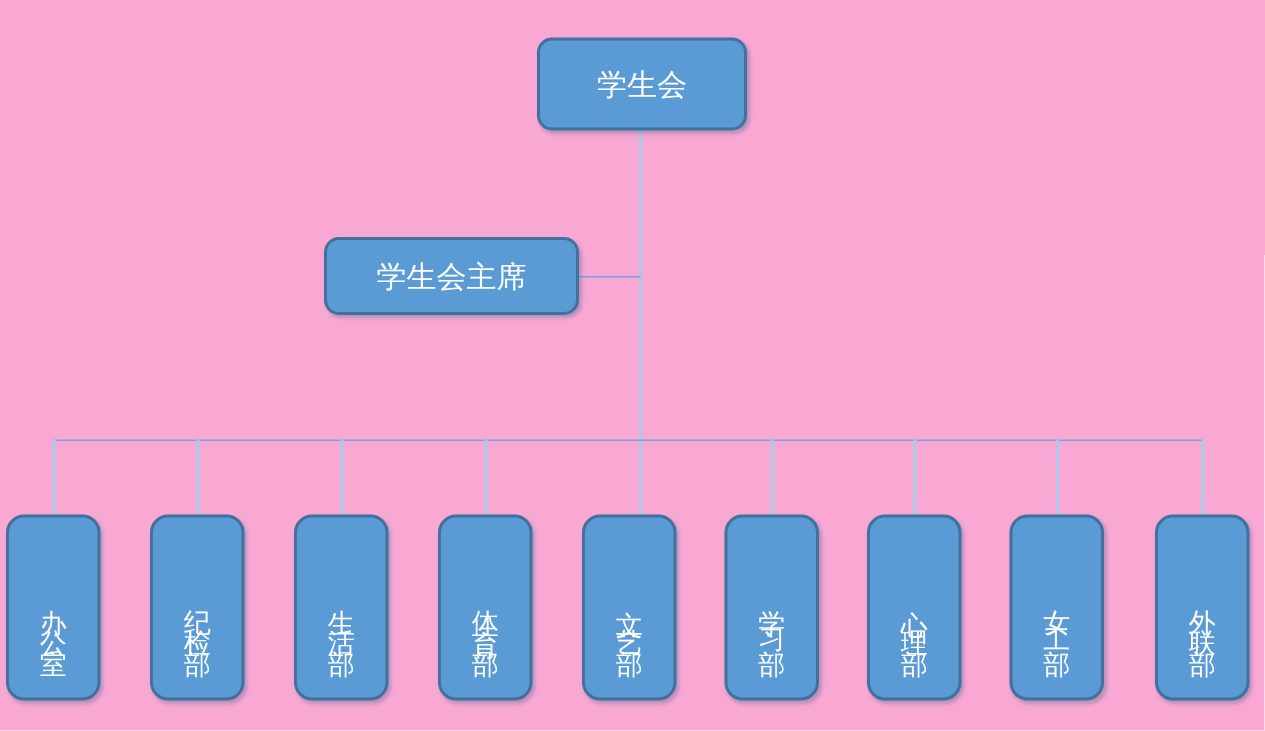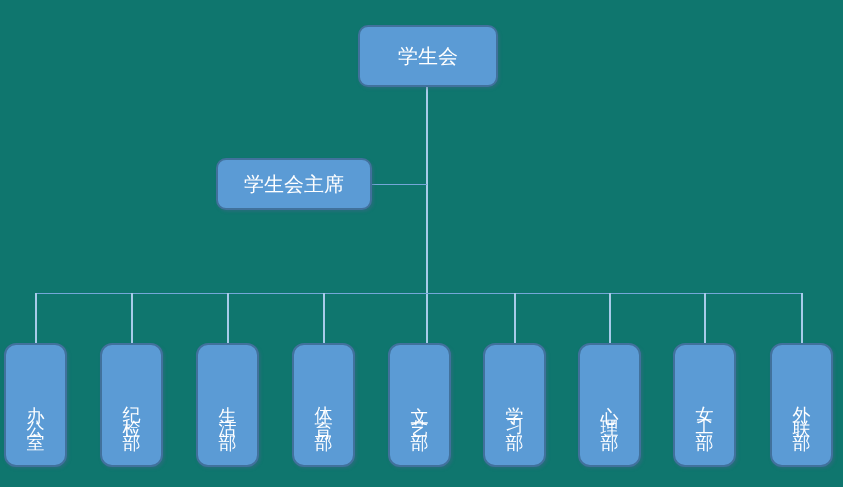--- a/index.html
+++ b/index.html
@@ -1,21 +1,21 @@
 <!DOCTYPE html>
 <html><head>
 <meta charset="utf-8">
 <style>
   html, body { margin: 0; padding: 0; background: #ffffff; }
   body { font-family: "Liberation Sans", sans-serif; }
   .canvas {
     position: relative;
     width: 843px;
     height: 487px;
-    background: #0f766e;
+    background: #f9a8d4;
     overflow: hidden;
   }
   
   .line { position: absolute; }
   .line.h { height: 1px; background: #74a7d8; }
   .line.v { width: 2px; background: #a8cbea; }
 
   
   .node {
     position: absolute;
@@ -24,21 +24,21 @@
     border: 2px solid #41719c;
     border-radius: 10px;
     display: flex;
     align-items: center;
     justify-content: center;
     color: #ffffff;
     box-shadow: 1.5px 2px 2.5px rgba(70, 100, 140, 0.35);
     cursor: default;
   }
   .node.root      { left: 358px; top: 25px;  width: 140px; height: 62px; font-size: 20px; }
-  .node.president { left: 216px; top: 158px; width: 156px; height: 52px; font-size: 20px; }
+  .node.president { left: 216px; top: 158px; width: 170px; height: 52px; font-size: 20px; }
   .node.dept {
     top: 343px; width: 63px; height: 124px;
     border-radius: 12px; font-size: 18px;
   }
   .node.dept .label {
     writing-mode: vertical-lr;
     text-orientation: upright;
     letter-spacing: 13px;
     line-height: 1;
     margin-bottom: -13px; 

